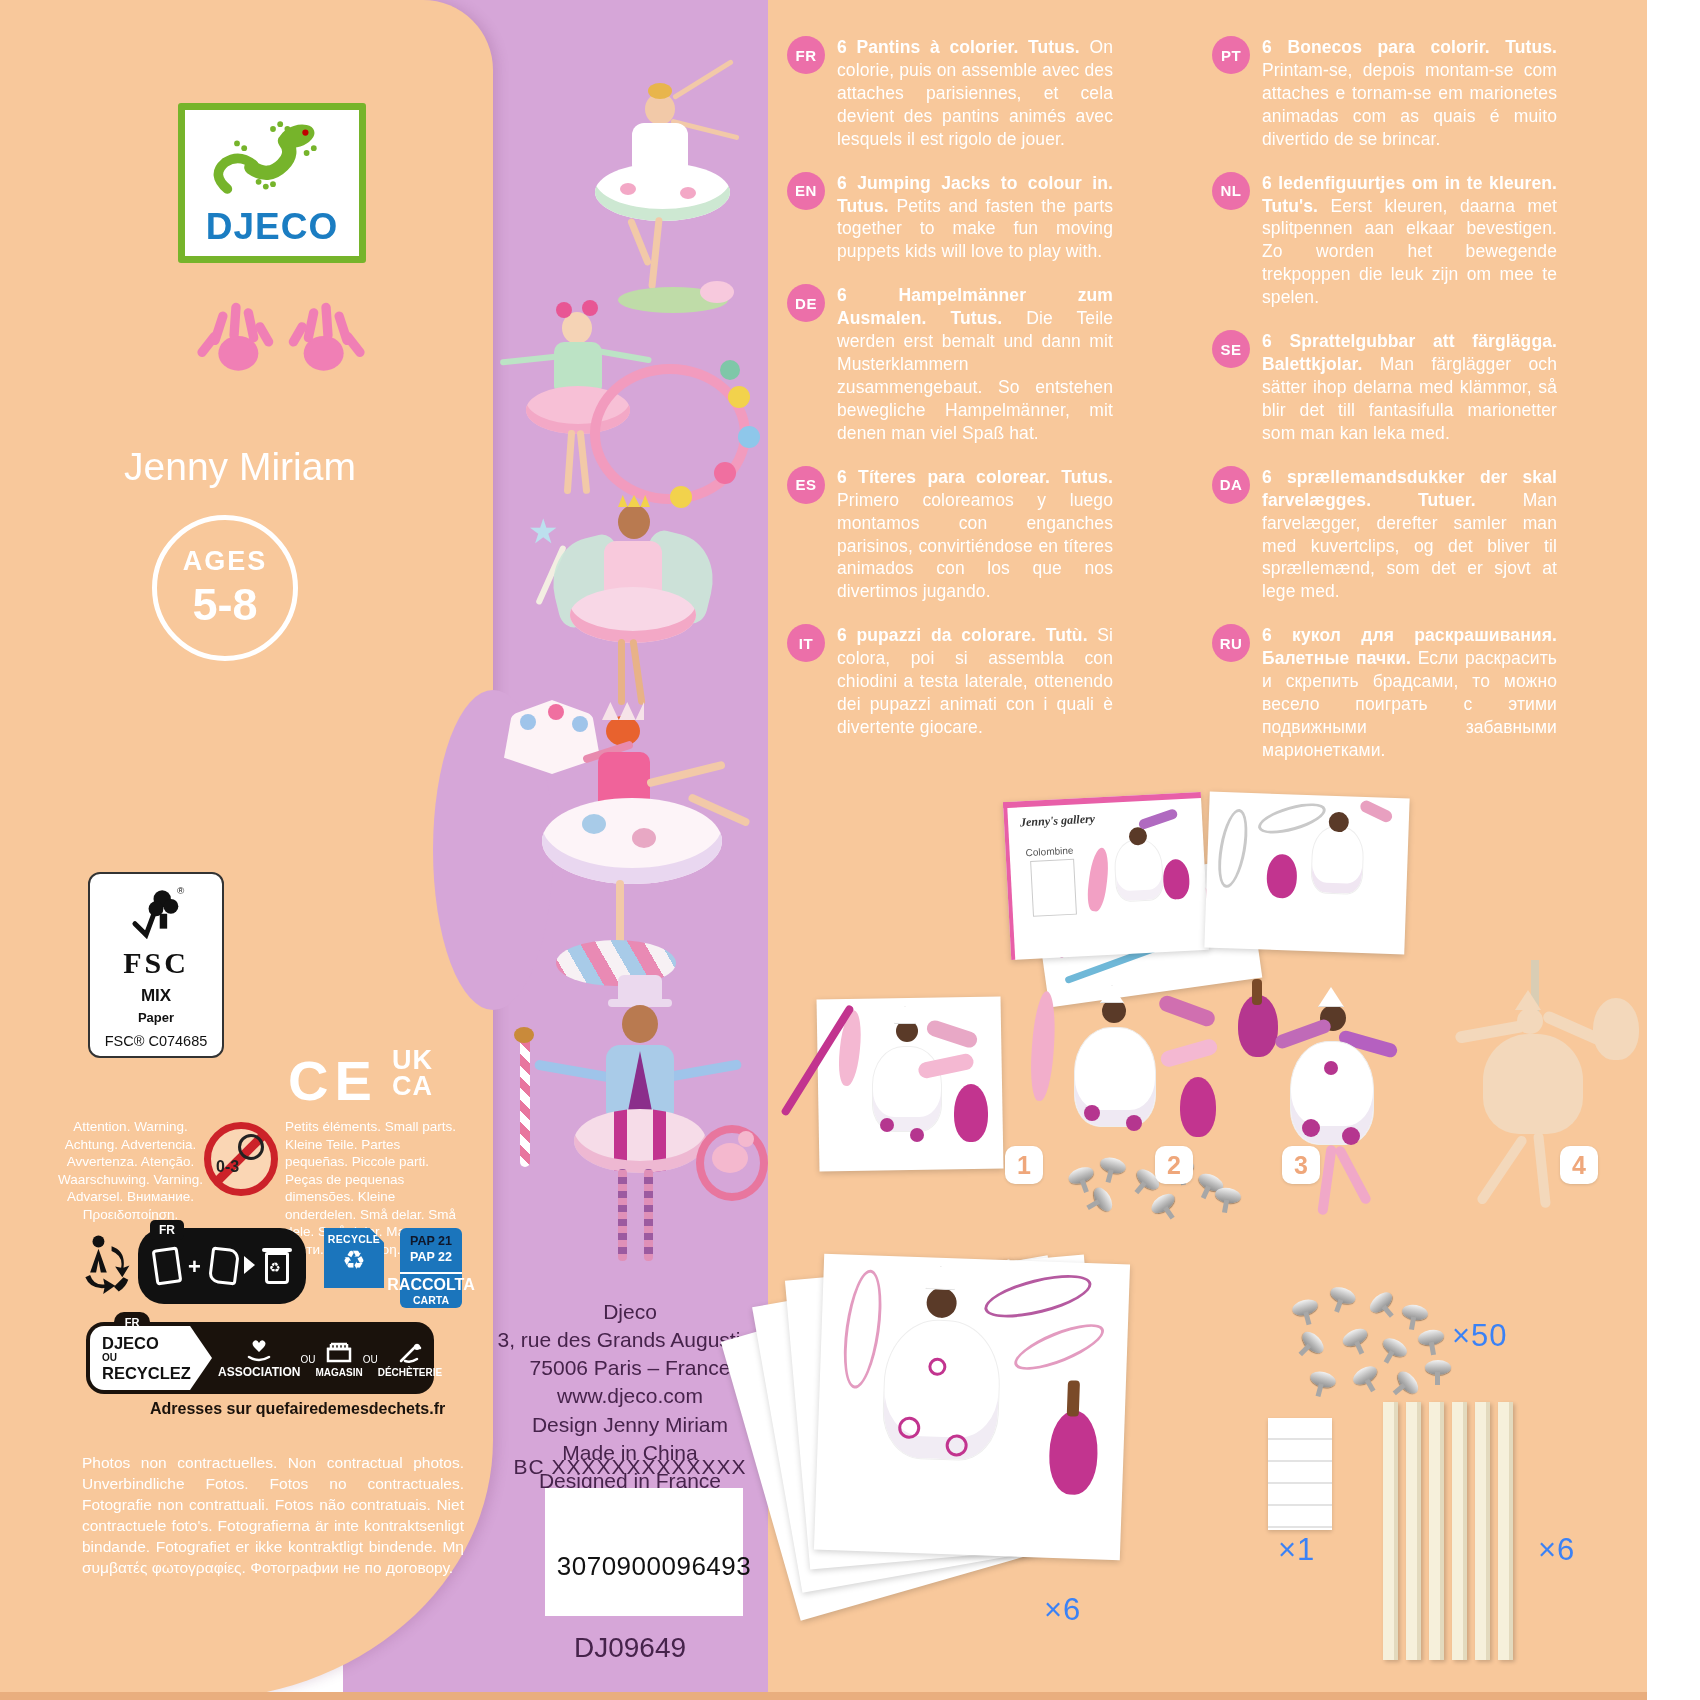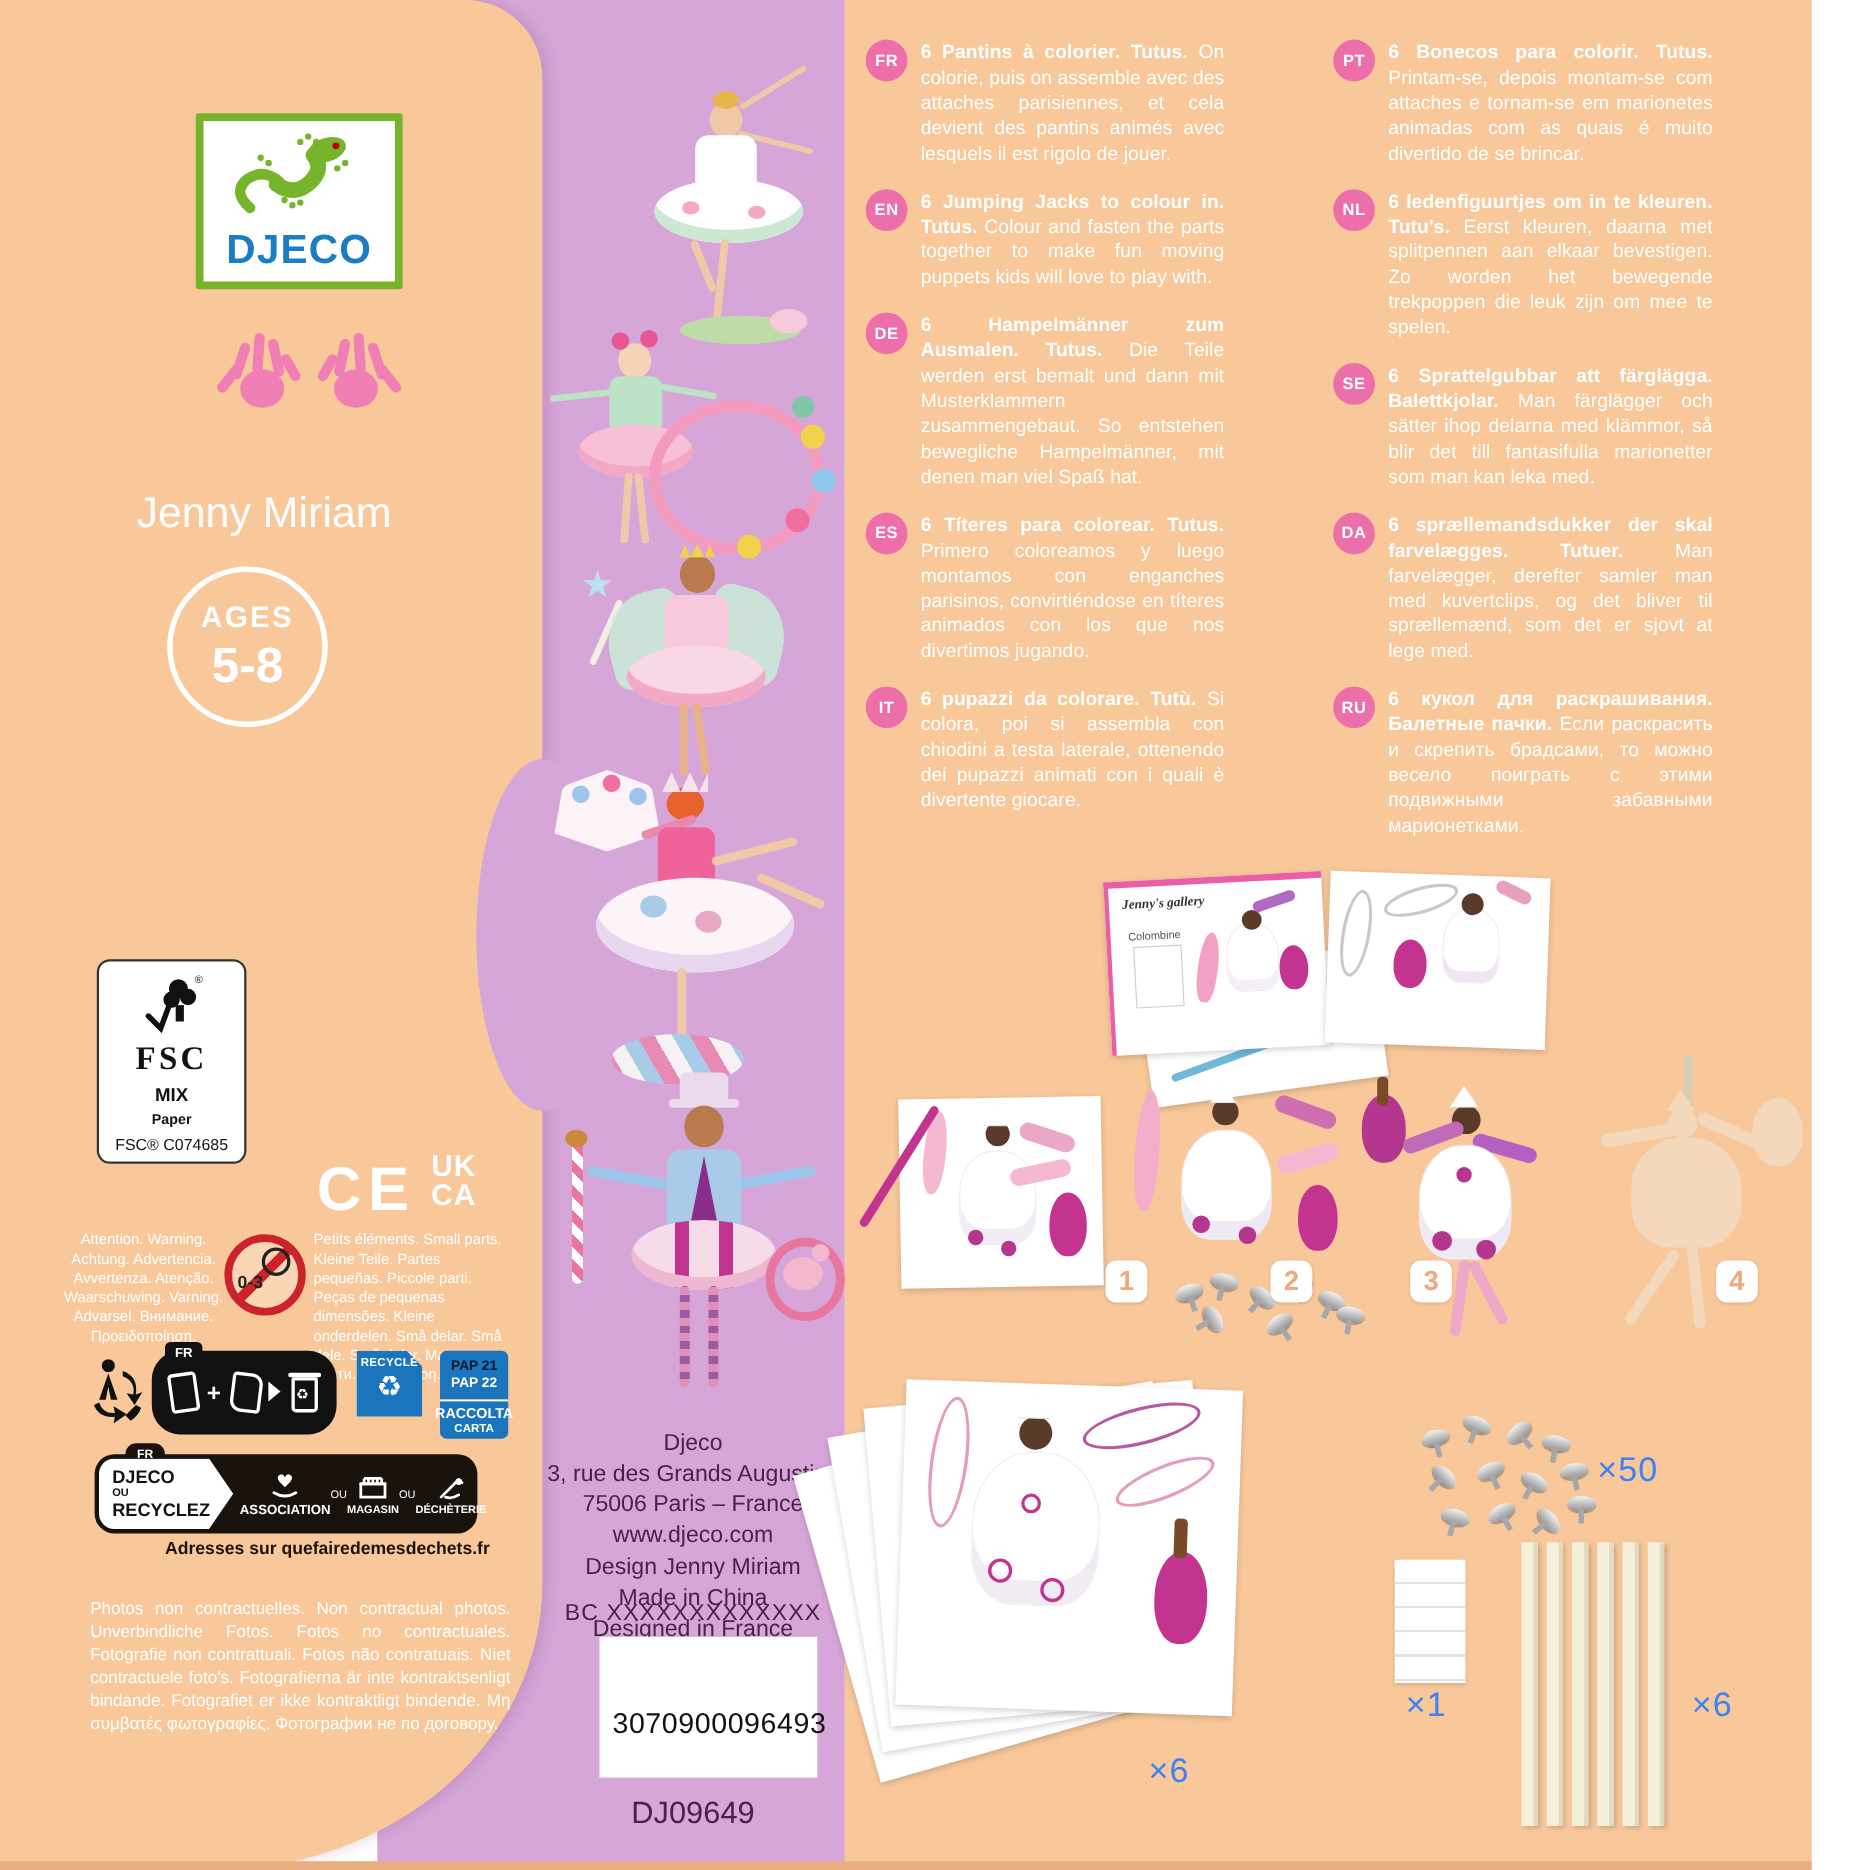--- a/index.html
+++ b/index.html
@@ -169,21 +169,21 @@
     <div style="color:#fff;font-size:10.5px;font-weight:bold;margin-top:5px;letter-spacing:.3px;">RECYCLE</div>
     <div style="color:#fff;font-size:26px;line-height:1;margin-top:2px;">♻</div>
   </div>
 
   <div class="abs" style="left:400px;top:1228px;width:62px;height:78px;">
     <div style="width:62px;height:46px;background:#1B75BC;border-radius:6px 6px 0 0;display:flex;flex-direction:column;align-items:center;justify-content:center;border-bottom:2px solid #fff;">
       <div style="color:#0f172a;font-size:12.5px;font-weight:bold;line-height:1.25;">PAP 21</div>
       <div style="color:#fff;font-size:12.5px;font-weight:bold;line-height:1.25;">PAP 22</div>
     </div>
     <div style="width:62px;height:34px;background:#1B75BC;border-radius:0 0 6px 6px;display:flex;flex-direction:column;align-items:center;justify-content:center;">
-      <div style="color:#fff;font-size:13px;font-weight:bold;line-height:1.2;">RACCOLTA</div>
+      <div style="color:#fff;font-size:16px;font-weight:bold;line-height:1.2;">RACCOLTA</div>
       <div style="color:#fff;font-size:10.5px;font-weight:bold;line-height:1.2;">CARTA</div>
     </div>
   </div>
 
   <div class="abs" style="left:86px;top:1322px;width:348px;height:72px;background:#1a120c;border-radius:18px;">
     <div class="abs" style="left:28px;top:-10px;width:36px;height:20px;background:#1a120c;border-radius:10px;color:#fff;font-size:11px;font-weight:bold;text-align:center;line-height:20px;">FR</div>
     <div class="abs" style="left:4px;top:4px;width:122px;height:64px;background:#fff;clip-path:polygon(0 0,82% 0,100% 50%,82% 100%,0 100%);border-radius:14px 0 0 14px;display:flex;flex-direction:column;align-items:flex-start;justify-content:center;padding-left:12px;">
       <div style="color:#111;font-size:16.5px;font-weight:800;line-height:1;">DJECO</div>
       <div style="color:#111;font-size:10px;font-weight:bold;line-height:1.4;">OU</div>
       <div style="color:#111;font-size:16.5px;font-weight:800;line-height:1;">RECYCLEZ</div>
@@ -315,21 +315,21 @@
   </div>
   <div class="abs plum" style="left:462px;top:1632px;width:336px;text-align:center;font-size:28px;font-weight:500;">DJ09649</div>
 
   <div class="lang-col" style="left:787px;top:36px;width:326px;">
     <div class="lang-item">
       <div class="lang-badge">FR</div>
       <div class="lang-text"><b>6 Pantins à colorier. Tutus.</b> <span>On colorie, puis on assemble avec des attaches parisiennes, et cela devient des pantins animés avec lesquels il est rigolo de jouer.</span></div>
     </div>
     <div class="lang-item">
       <div class="lang-badge">EN</div>
-      <div class="lang-text"><b>6 Jumping Jacks to colour in. Tutus.</b> <span>Colour and fasten the parts together to make fun moving puppets kids will love to play with.</span></div>
+      <div class="lang-text"><b>6 Jumping Jacks to colour in. Tutus.</b> <span>Petits and fasten the parts together to make fun moving puppets kids will love to play with.</span></div>
     </div>
     <div class="lang-item">
       <div class="lang-badge">DE</div>
       <div class="lang-text"><b>6 Hampelmänner zum Ausmalen. Tutus.</b> <span>Die Teile werden erst bemalt und dann mit Musterklammern zusammengebaut. So entstehen bewegliche Hampelmänner, mit denen man viel Spaß hat.</span></div>
     </div>
     <div class="lang-item">
       <div class="lang-badge">ES</div>
       <div class="lang-text"><b>6 Títeres para colorear. Tutus.</b> <span>Primero coloreamos y luego montamos con enganches parisinos, convirtiéndose en títeres animados con los que nos divertimos jugando.</span></div>
     </div>
     <div class="lang-item">

